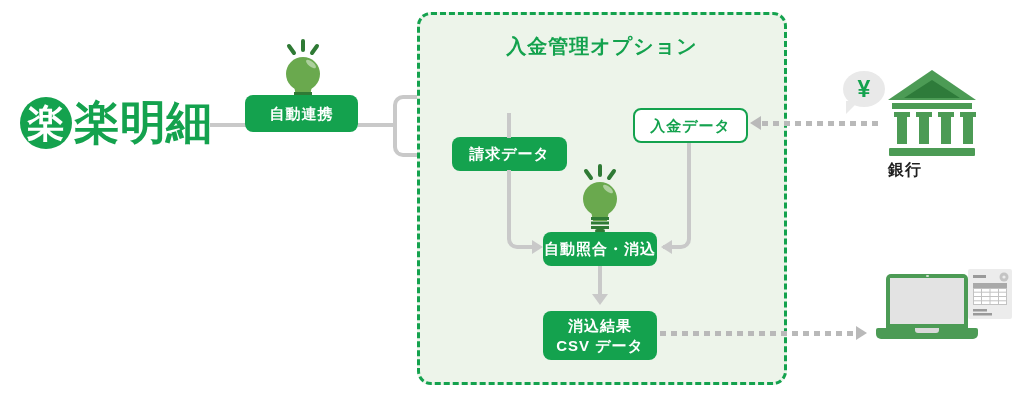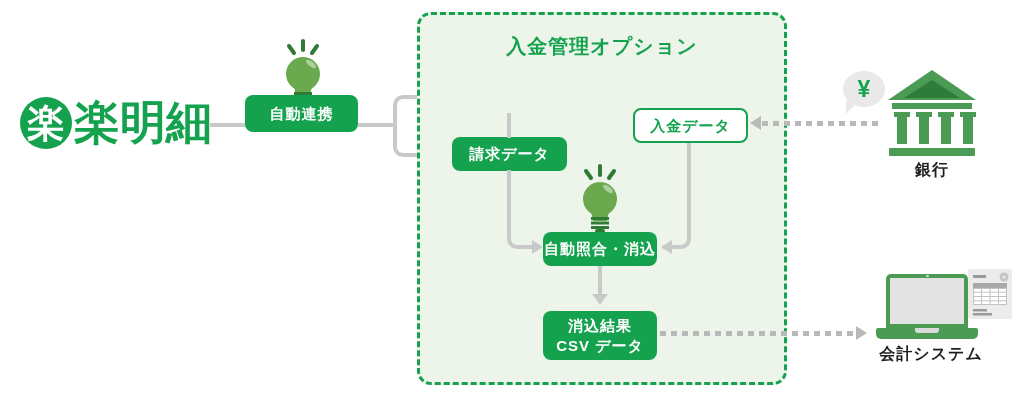--- a/index.html
+++ b/index.html
@@ -45,21 +45,21 @@
   .node.outline{background:#fff;border:2px solid var(--green);color:var(--green);}
 
   
   .option-box{position:absolute;left:417px;top:12px;width:370px;height:373px;
     background:var(--box-bg);border:3px dashed var(--green);border-radius:14px;}
   .option-title{position:absolute;left:417px;top:33px;width:370px;text-align:center;
     color:var(--green);font-size:20px;font-weight:700;letter-spacing:1px;}
 
   
   .icon{position:absolute;}
-  .side-label{position:absolute;text-align:center;color:var(--label);font-size:16px;font-weight:700;letter-spacing:1px;}
+  .side-label{position:absolute;text-align:left;color:var(--label);font-size:16px;font-weight:700;letter-spacing:1px;}
   .bubble{position:absolute;left:843px;top:71px;width:42px;height:36px;border-radius:50%;
     background:#e9e9e9;display:flex;align-items:center;justify-content:center;
     color:var(--green);font-size:23px;font-weight:700;}
   .bubble-tail{position:absolute;left:846px;top:101px;width:13px;height:13px;background:#e9e9e9;
     clip-path:polygon(0 100%,0 0,100% 0);}
 
   
   .laptop-screen{position:absolute;left:886px;top:274px;width:82px;height:54px;
     background:var(--green-icon);border-radius:5px 5px 0 0;padding:4px;}
   .laptop-screen .inner{width:100%;height:100%;background:#e3e3e3;}
@@ -183,15 +183,14 @@
       <line x1="5" y1="27.5" x2="39" y2="27.5"></line>
       <line x1="5" y1="31.8" x2="39" y2="31.8"></line>
       <line x1="13.5" y1="19" x2="13.5" y2="36"></line>
       <line x1="22" y1="19" x2="22" y2="36"></line>
       <line x1="30.5" y1="19" x2="30.5" y2="36"></line>
       <rect x="5.5" y="19.5" width="33" height="16" fill="none"></rect>
     </g>
     <rect x="5" y="40" width="14" height="2.5" fill="#9a9a9a"></rect>
     <rect x="5" y="44" width="19" height="2.5" fill="#9a9a9a"></rect>
   </svg>
-  <div class="side-label" style="left:876px;top:344px;width:110px;">会計システム</div>
 
 </div>
 
 </body></html>

